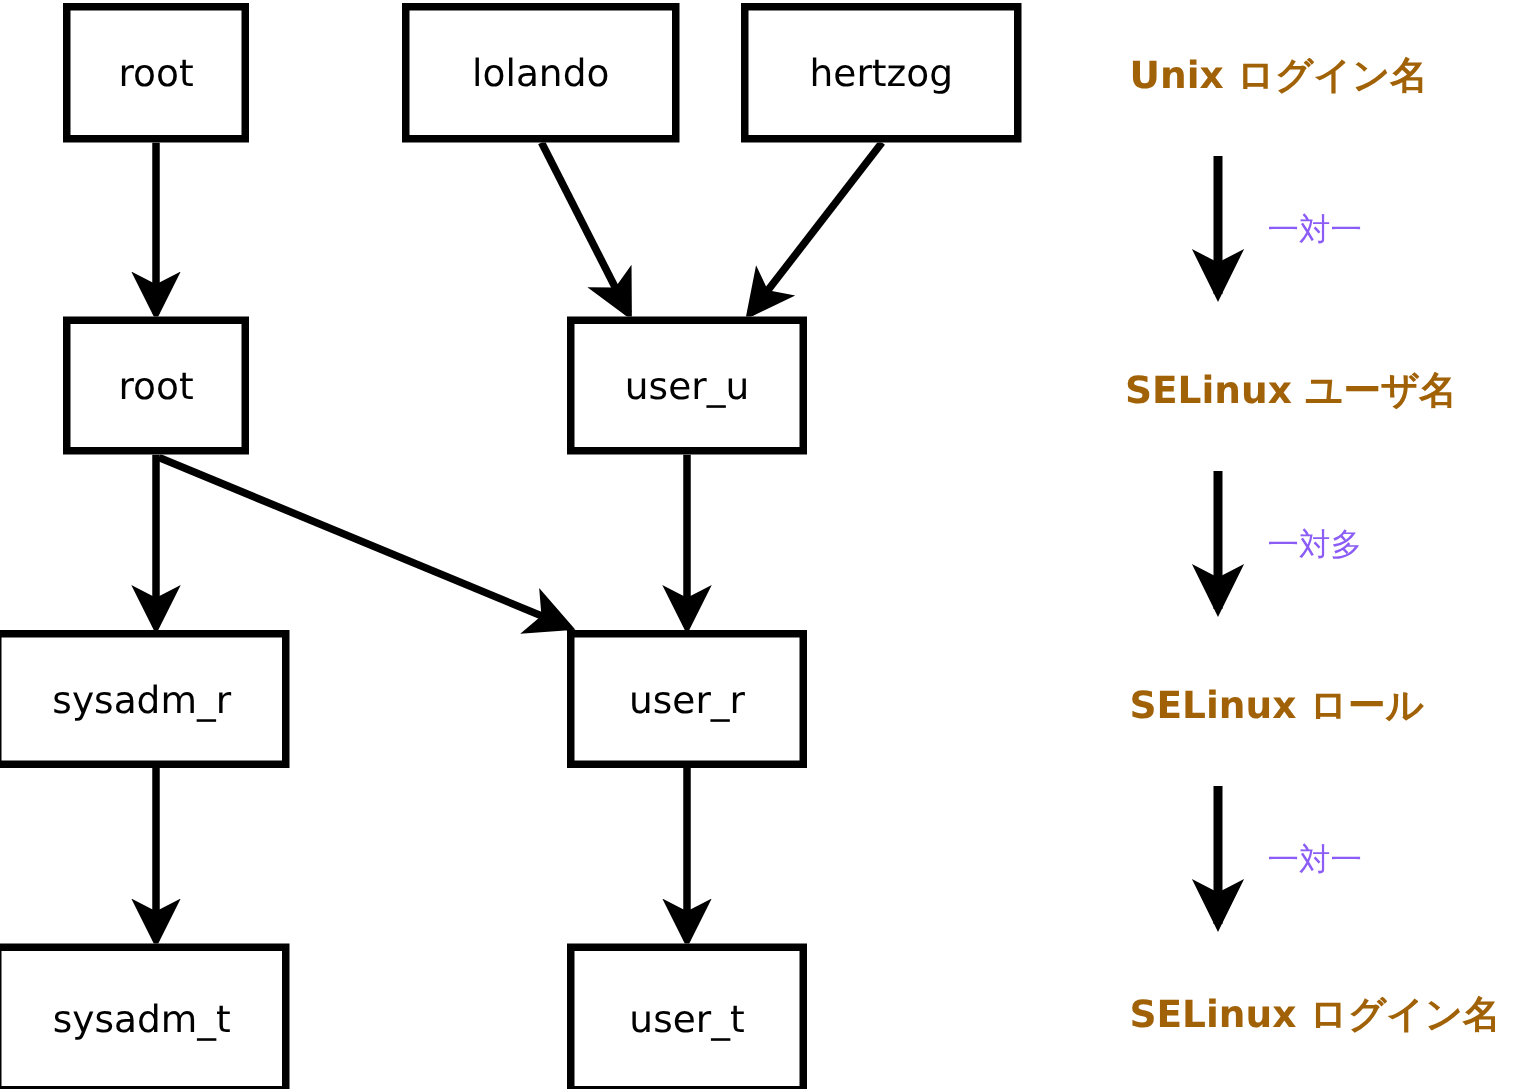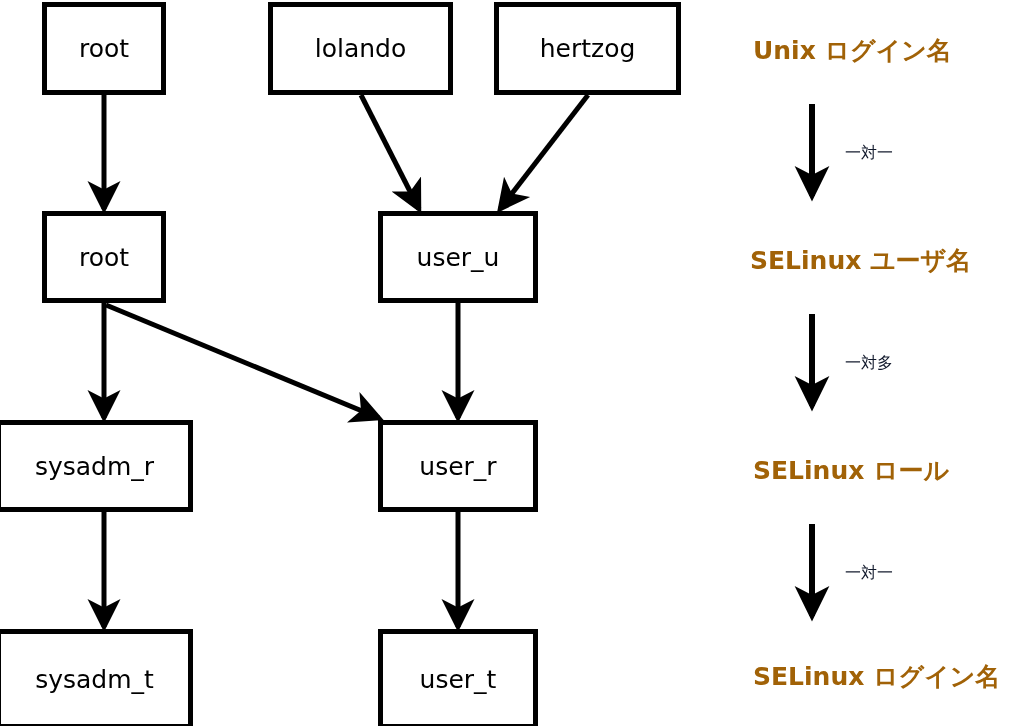--- a/index.html
+++ b/index.html
@@ -37,23 +37,23 @@
     font-family: "DejaVu Sans", "Liberation Sans", sans-serif;
     font-size: 25px;
     font-weight: bold;
     color: #a16207;
     white-space: nowrap;
     transform: translateY(-50%);
   }
   .edge-label {
     position: absolute;
     font-family: "DejaVu Sans", "Liberation Sans", sans-serif;
-    font-size: 16px;
+    font-size: 21px;
     font-weight: 400;
-    color: #0f172a;
+    color: #8b5cf6;
     white-space: nowrap;
     transform: translateY(-50%);
   }
   svg.edges {
     position: absolute;
     left: 0;
     top: 0;
     width: 1010px;
     height: 726px;
     pointer-events: none;

